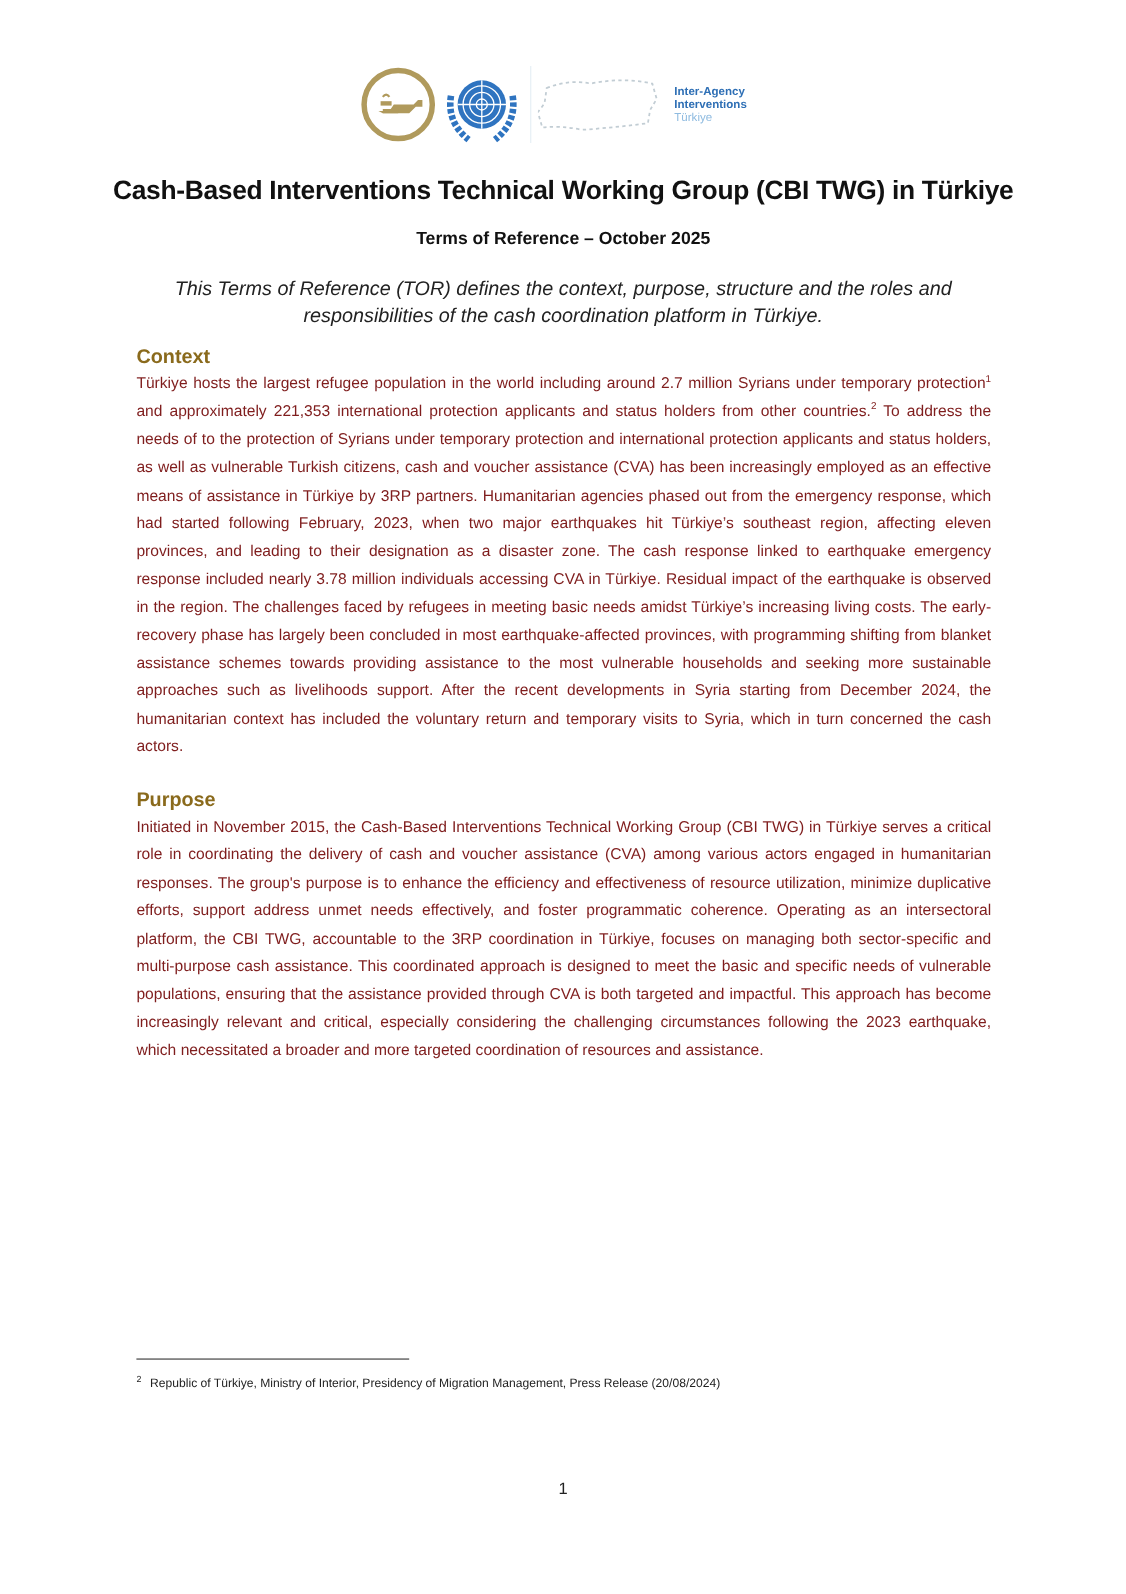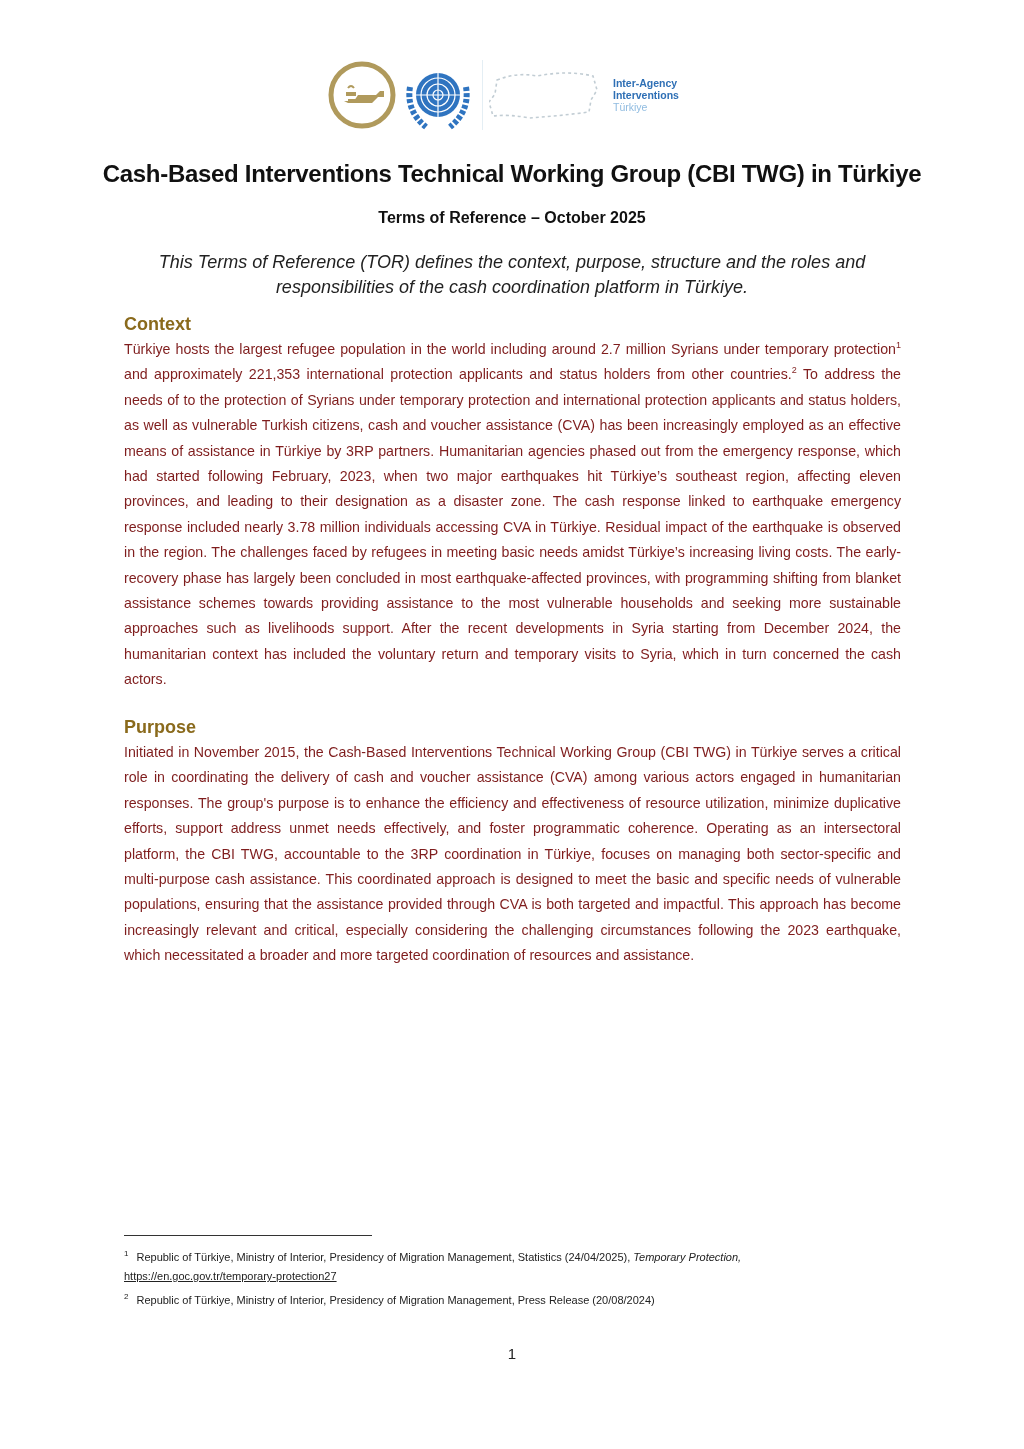--- a/index.html
+++ b/index.html
@@ -78,21 +78,17 @@
 </div>
 
 <div class="section sec-purpose">
   <div class="heading">Purpose</div>
   <p class="para">Initiated in November 2015, the Cash-Based Interventions Technical Working Group (CBI TWG) in Türkiye serves a critical role in coordinating the delivery of cash and voucher assistance (CVA) among various actors engaged in humanitarian responses. The group's purpose is to enhance the efficiency and effectiveness of resource utilization, minimize duplicative efforts, support address unmet needs effectively, and foster programmatic coherence. Operating as an intersectoral platform, the CBI TWG, accountable to the 3RP coordination in Türkiye, focuses on managing both sector-specific and multi-purpose cash assistance. This coordinated approach is designed to meet the basic and specific needs of vulnerable populations, ensuring that the assistance provided through CVA is both targeted and impactful. This approach has become increasingly relevant and critical, especially considering the challenging circumstances following the 2023 earthquake, which necessitated a broader and more targeted coordination of resources and assistance.</p>
 </div>
 
 <div class="fn-rule"></div>
 <div class="footnotes">
   <div class="fn">
-    <sup>1</sup><span>Republic of Türkiye, Ministry of Interior, Presidency of Migration Management, Statistics (24/04/2025), </span><i>Temporary Protection,</i><br>
-    <a>https://en.goc.gov.tr/temporary-protection27</a>
-  </div>
-  <div class="fn">
     <sup>2</sup><span>Republic of Türkiye, Ministry of Interior, Presidency of Migration Management, Press Release (20/08/2024)</span><br>
   </div>
 </div>
 
 <div class="page-num">1</div>
 
 </body></html>

